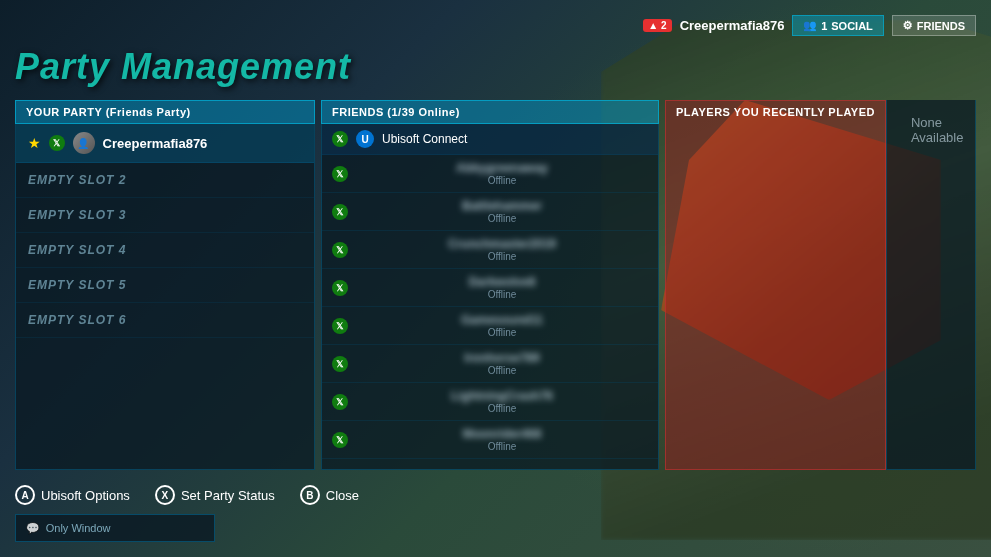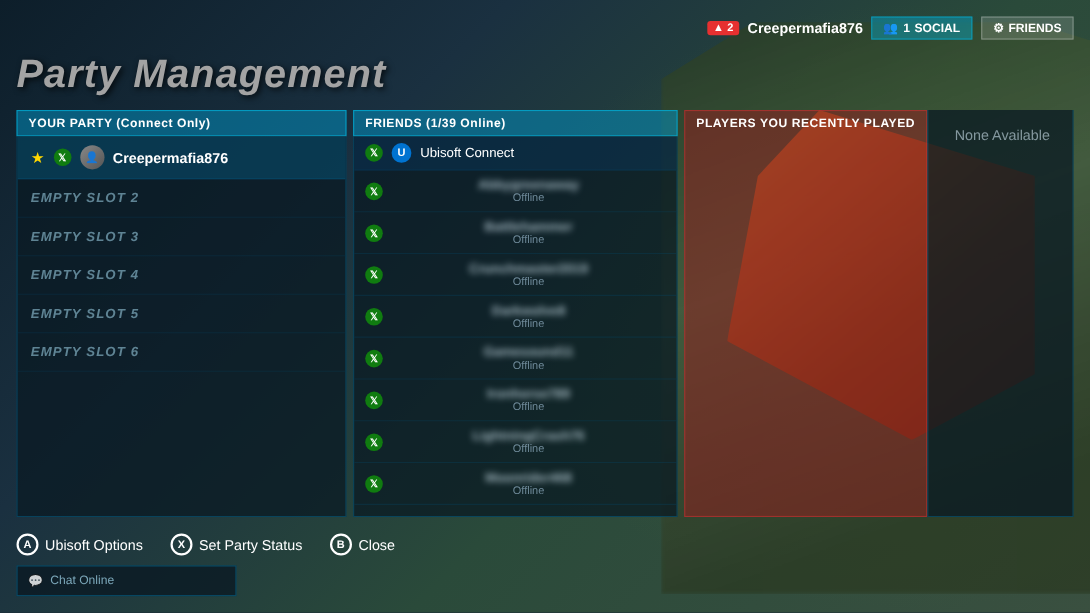--- a/index.html
+++ b/index.html
@@ -112,21 +112,21 @@
       border: 1px solid rgba(0,180,220,0.6);
     }
 
     .settings-tab {
       background: rgba(255,255,255,0.15);
       border: 1px solid rgba(255,255,255,0.3);
     }
 
     
     .page-title {
-      color: #a3a3a3;
+      color: #14b8a6;
       font-size: 36px;
       font-weight: 900;
       font-style: italic;
       letter-spacing: 1px;
       margin-bottom: 12px;
       text-shadow: 2px 2px 6px rgba(0,0,0,0.8);
       font-family: 'Arial Black', 'Arial', sans-serif;
     }
 
     
@@ -246,21 +246,21 @@
       display: flex;
       align-items: center;
       justify-content: center;
       font-size: 10px;
       font-weight: bold;
       color: white;
     }
 
     
     .friends-panel {
-      width: 295px;
+      width: 338px;
       display: flex;
       flex-direction: column;
       flex-shrink: 0;
     }
 
     .friend-row {
       display: flex;
       align-items: center;
       gap: 8px;
       padding: 6px 10px;
@@ -409,21 +409,21 @@
         <span>FRIENDS</span>
       </button>
     </div>
   </div>
 
   <h1 class="page-title">Party Management</h1>
 
   <div class="panels-row">
 
     <div class="party-panel">
-      <div class="panel-header">YOUR PARTY (Connect Only)</div>
+      <div class="panel-header">YOUR PARTY (Friends Party)</div>
       <div class="panel-body">
         <div class="player-row">
           <span class="star-icon">★</span>
           <div class="xbox-icon">𝕏</div>
           <div class="avatar-circle">👤</div>
           <span class="player-name">Creepermafia876</span>
         </div>
         <div class="empty-slot">
           <span>EMPTY SLOT 2</span>
         </div>
@@ -538,14 +538,14 @@
         <span>B</span>
       </span>
       <span>Close</span>
     </button>
   </div>
 
 </div>
 
 <div class="chat-window">
   <span class="chat-icon">💬</span>
-  <span class="chat-label">Chat Online</span>
+  <span class="chat-label">Only Window</span>
 </div>
 
 </body></html>

